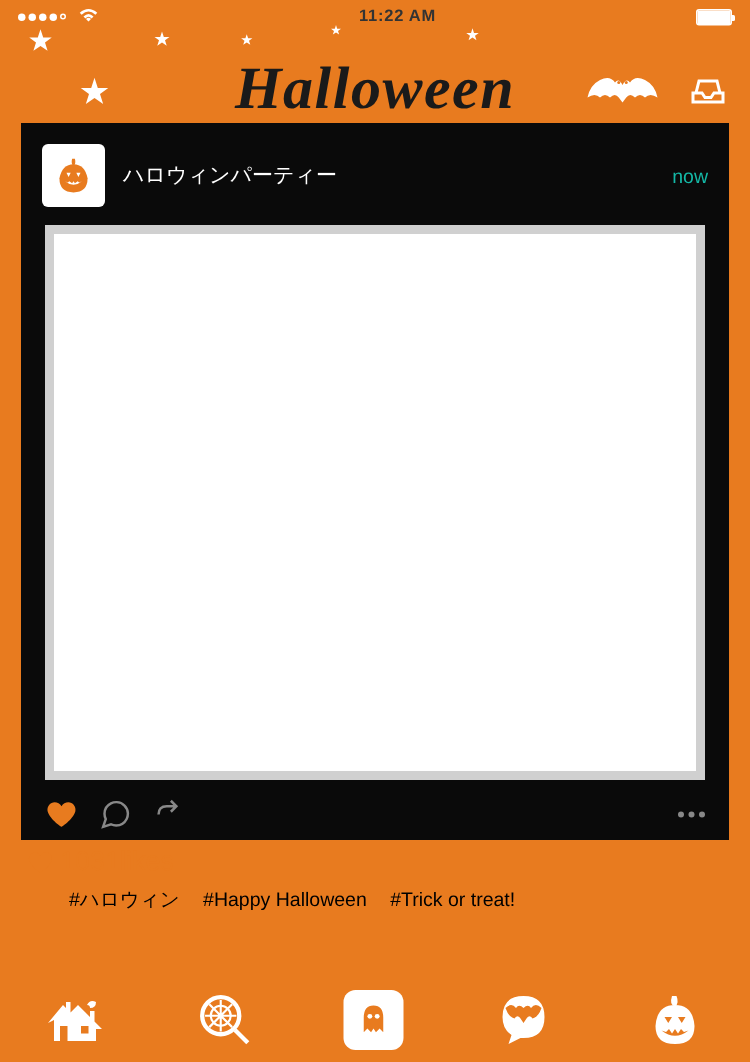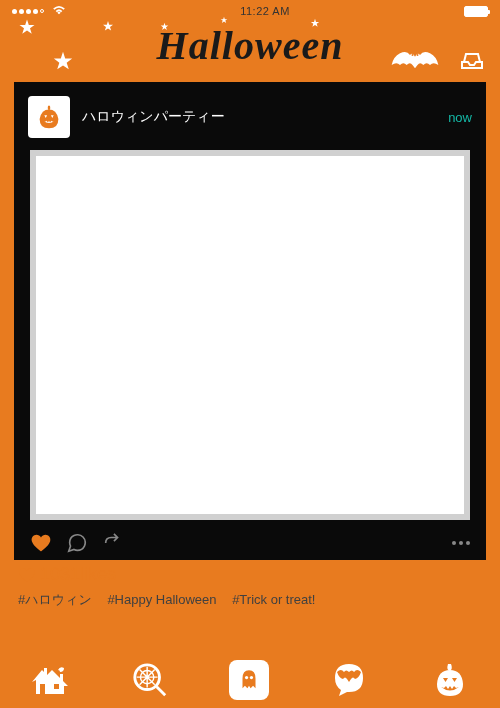--- a/index.html
+++ b/index.html
@@ -17,30 +17,30 @@
       justify-content: space-between;
       padding: 0 12px;
       color: white;
       font-size: 11px;
     }
     .status-left { display: flex; align-items: center; gap: 8px; }
     .dots { display: flex; gap: 2px; }
     .dot { width: 5px; height: 5px; border-radius: 50%; background: white; }
     .dot.empty { background: transparent; border: 1px solid white; width: 4px; height: 4px;}
     .wifi-icon { width: 14px; height: 10px; }
-    .status-time { font-weight: 400; letter-spacing: 0.5px; color:#333; }
+    .status-time { font-weight: 700; letter-spacing: 0.5px; color:#333; }
     .battery { width: 24px; height: 11px; border: 1px solid white; border-radius: 2px; position: relative; }
     .battery::after { content: ''; position: absolute; right: -3px; top: 3px; width: 2px; height: 4px; background: white; border-radius: 0 1px 1px 0; }
     .battery-fill { width: 100%; height: 100%; background: white; }
 
     .header {
       height: 60px;
       position: relative;
       display: flex;
-      align-items: flex-start;
+      align-items: flex-end;
       justify-content: center;
     }
     .header-title {
       font-family: 'Brush Script MT', cursive;
       font-size: 40px;
       font-weight: bold;
       font-style: italic;
       color: #1a1a1a;
       letter-spacing: 1px;
     }
@@ -98,22 +98,23 @@
       padding: 4px 18px 2px 18px;
       display: flex;
       align-items: center;
       gap: 4px;
       color: #e87b1f;
       font-size: 18px;
       font-weight: 500;
     }
     .hashtags {
       padding: 4px 18px 10px 18px;
-      color: #404040;
+      color: #000000;
       font-size: 13px;
+      margin-left: 28px;
     }
     .hashtags span { margin-right: 12px; }
 
     .tabbar {
       position: absolute;
       bottom: 0;
       width: 500px;
       height: 56px;
       background: #e87b1f;
       display: flex;

